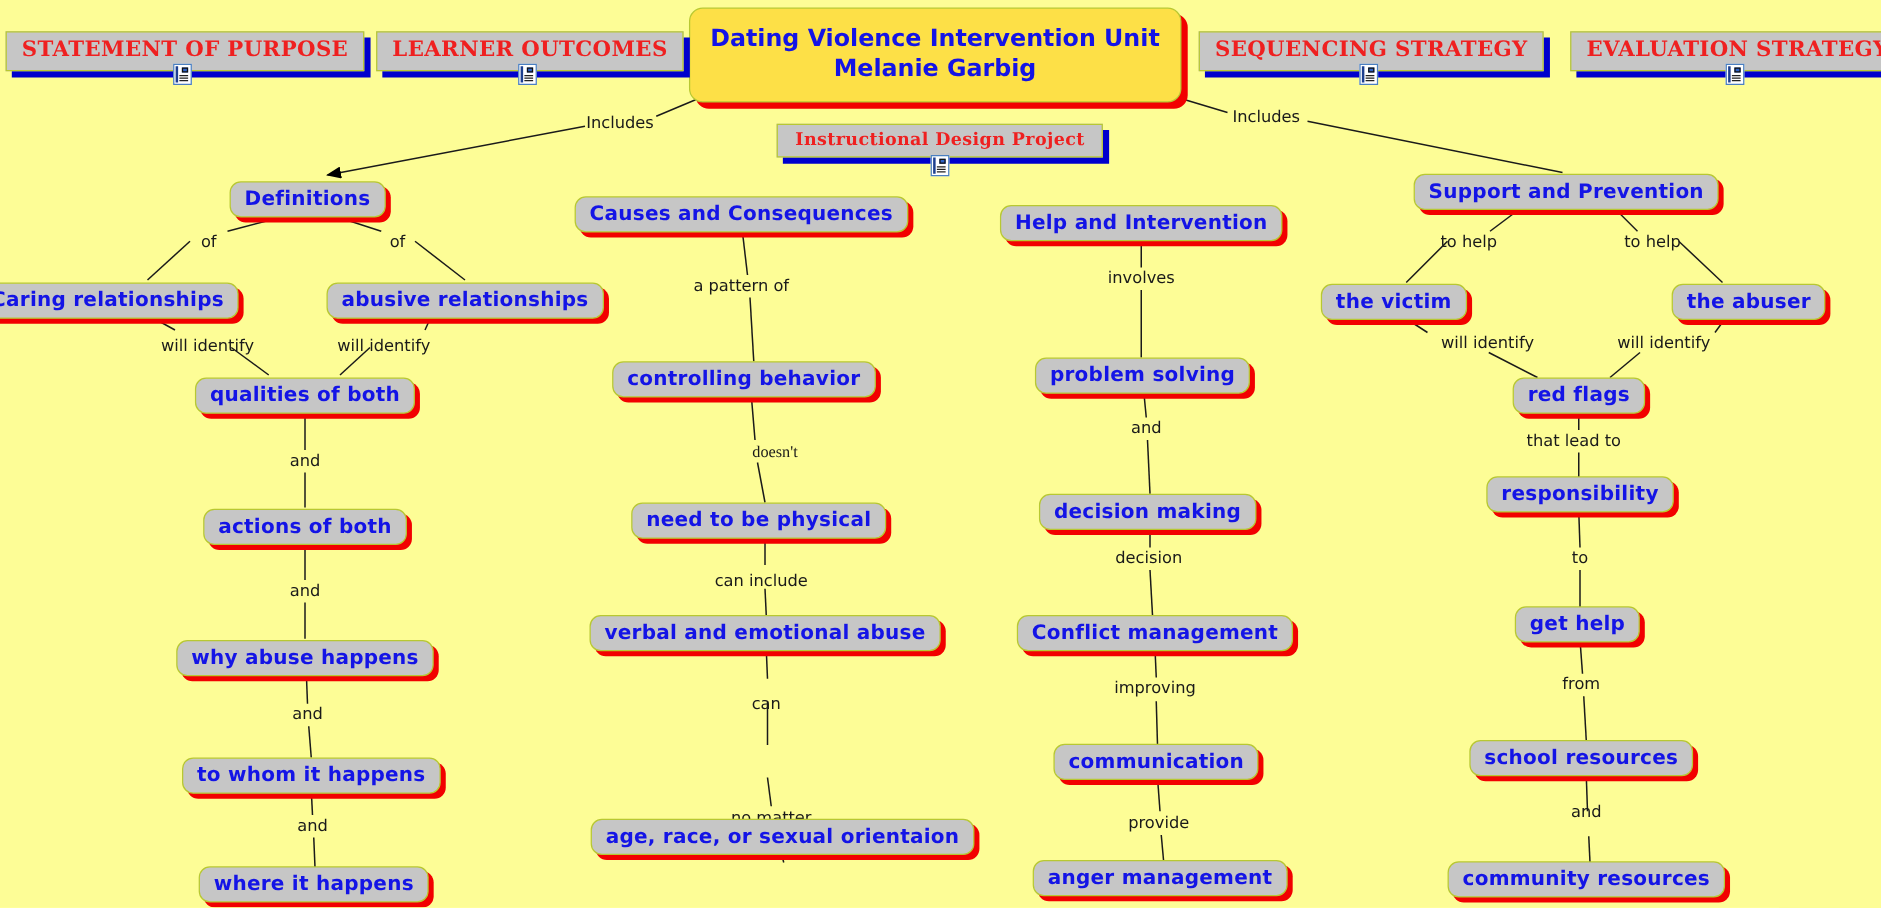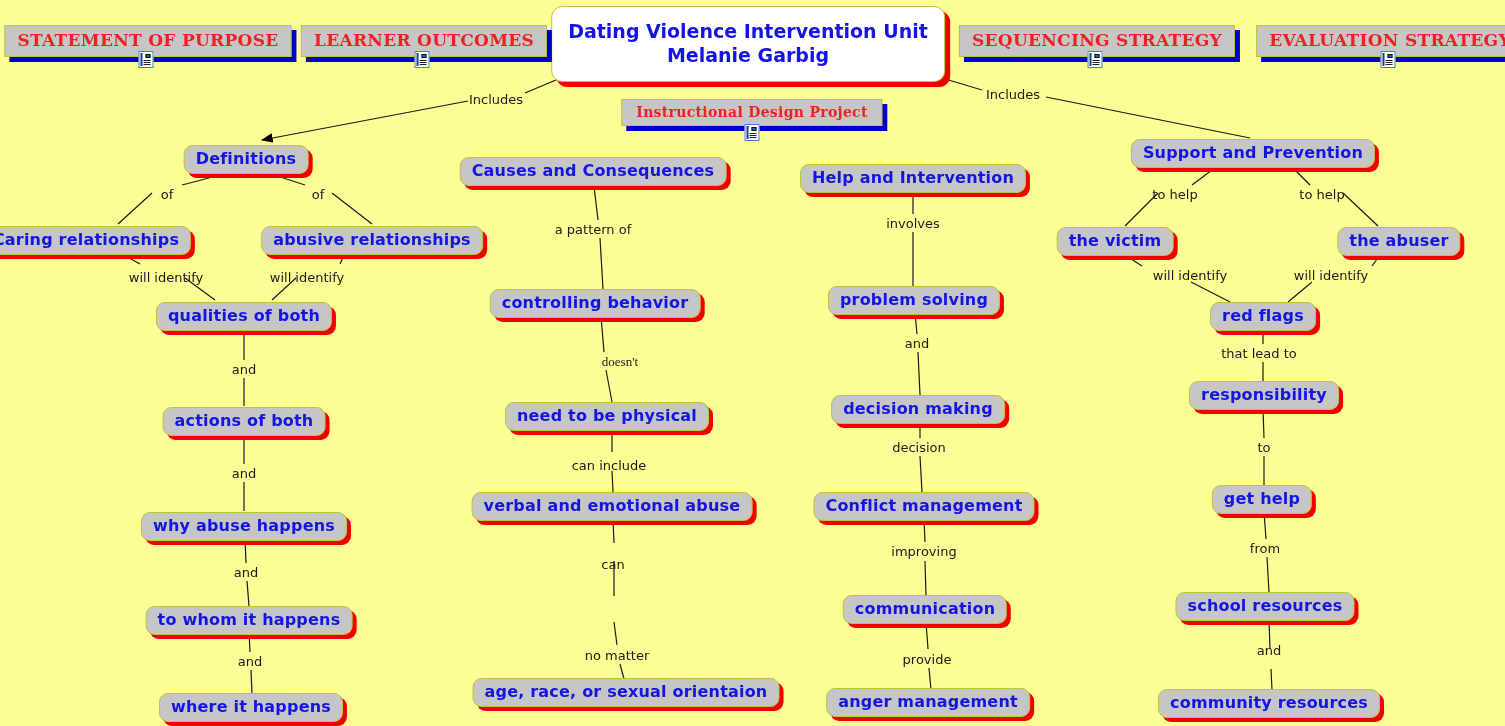--- a/index.html
+++ b/index.html
@@ -46,21 +46,21 @@
     transform: translateX(-50%);
   }
   .node.big {
     font-size: 16px;
   }
   
   .title-node {
     position: absolute;
     z-index: 3;
     box-sizing: border-box;
-    background: #ffffff;
+    background: #fde047;
     border: 1px solid #b8c832;
     border-radius: 11px;
     box-shadow: 5px 5px 0 0 #f20000;
     color: #1414e6;
     font-weight: bold;
     font-size: 19px;
     line-height: 1.25;
     text-align: center;
     padding: 13px 16px;
     white-space: nowrap;
@@ -300,21 +300,21 @@
   <div class="node big" style="left:244px; top:302px;">qualities of both</div>
   <div class="node big" style="left:244px; top:407px;">actions of both</div>
   <div class="node big" style="left:244px; top:512px;">why abuse happens</div>
   <div class="node big" style="left:249px; top:606px;">to whom it happens</div>
   <div class="node big" style="left:251px; top:693px;">where it happens</div>
 
   <div class="node big" style="left:593px; top:157px;">Causes and Consequences</div>
   <div class="node big" style="left:595px; top:289px;">controlling behavior</div>
   <div class="node big" style="left:607px; top:402px;">need to be physical</div>
   <div class="node big" style="left:612px; top:492px;">verbal and emotional abuse</div>
-  <div class="node big" style="left:626px; top:678px;text-align:right;">age, race, or sexual orientaion</div>
+  <div class="node big" style="left:626px; top:655px;text-align:right;">age, race, or sexual orientaion</div>
 
   <div class="node big" style="left:913px; top:164px;">Help and Intervention</div>
   <div class="node big" style="left:914px; top:286px;">problem solving</div>
   <div class="node big" style="left:918px; top:395px;">decision making</div>
   <div class="node big" style="left:924px; top:492px;">Conflict management</div>
   <div class="node big" style="left:925px; top:595px;">communication</div>
   <div class="node big" style="left:928px; top:688px;">anger management</div>
 
   <div class="node big" style="left:1253px; top:139px;">Support and Prevention</div>
   <div class="node big" style="left:1115px; top:227px;">the victim</div>

